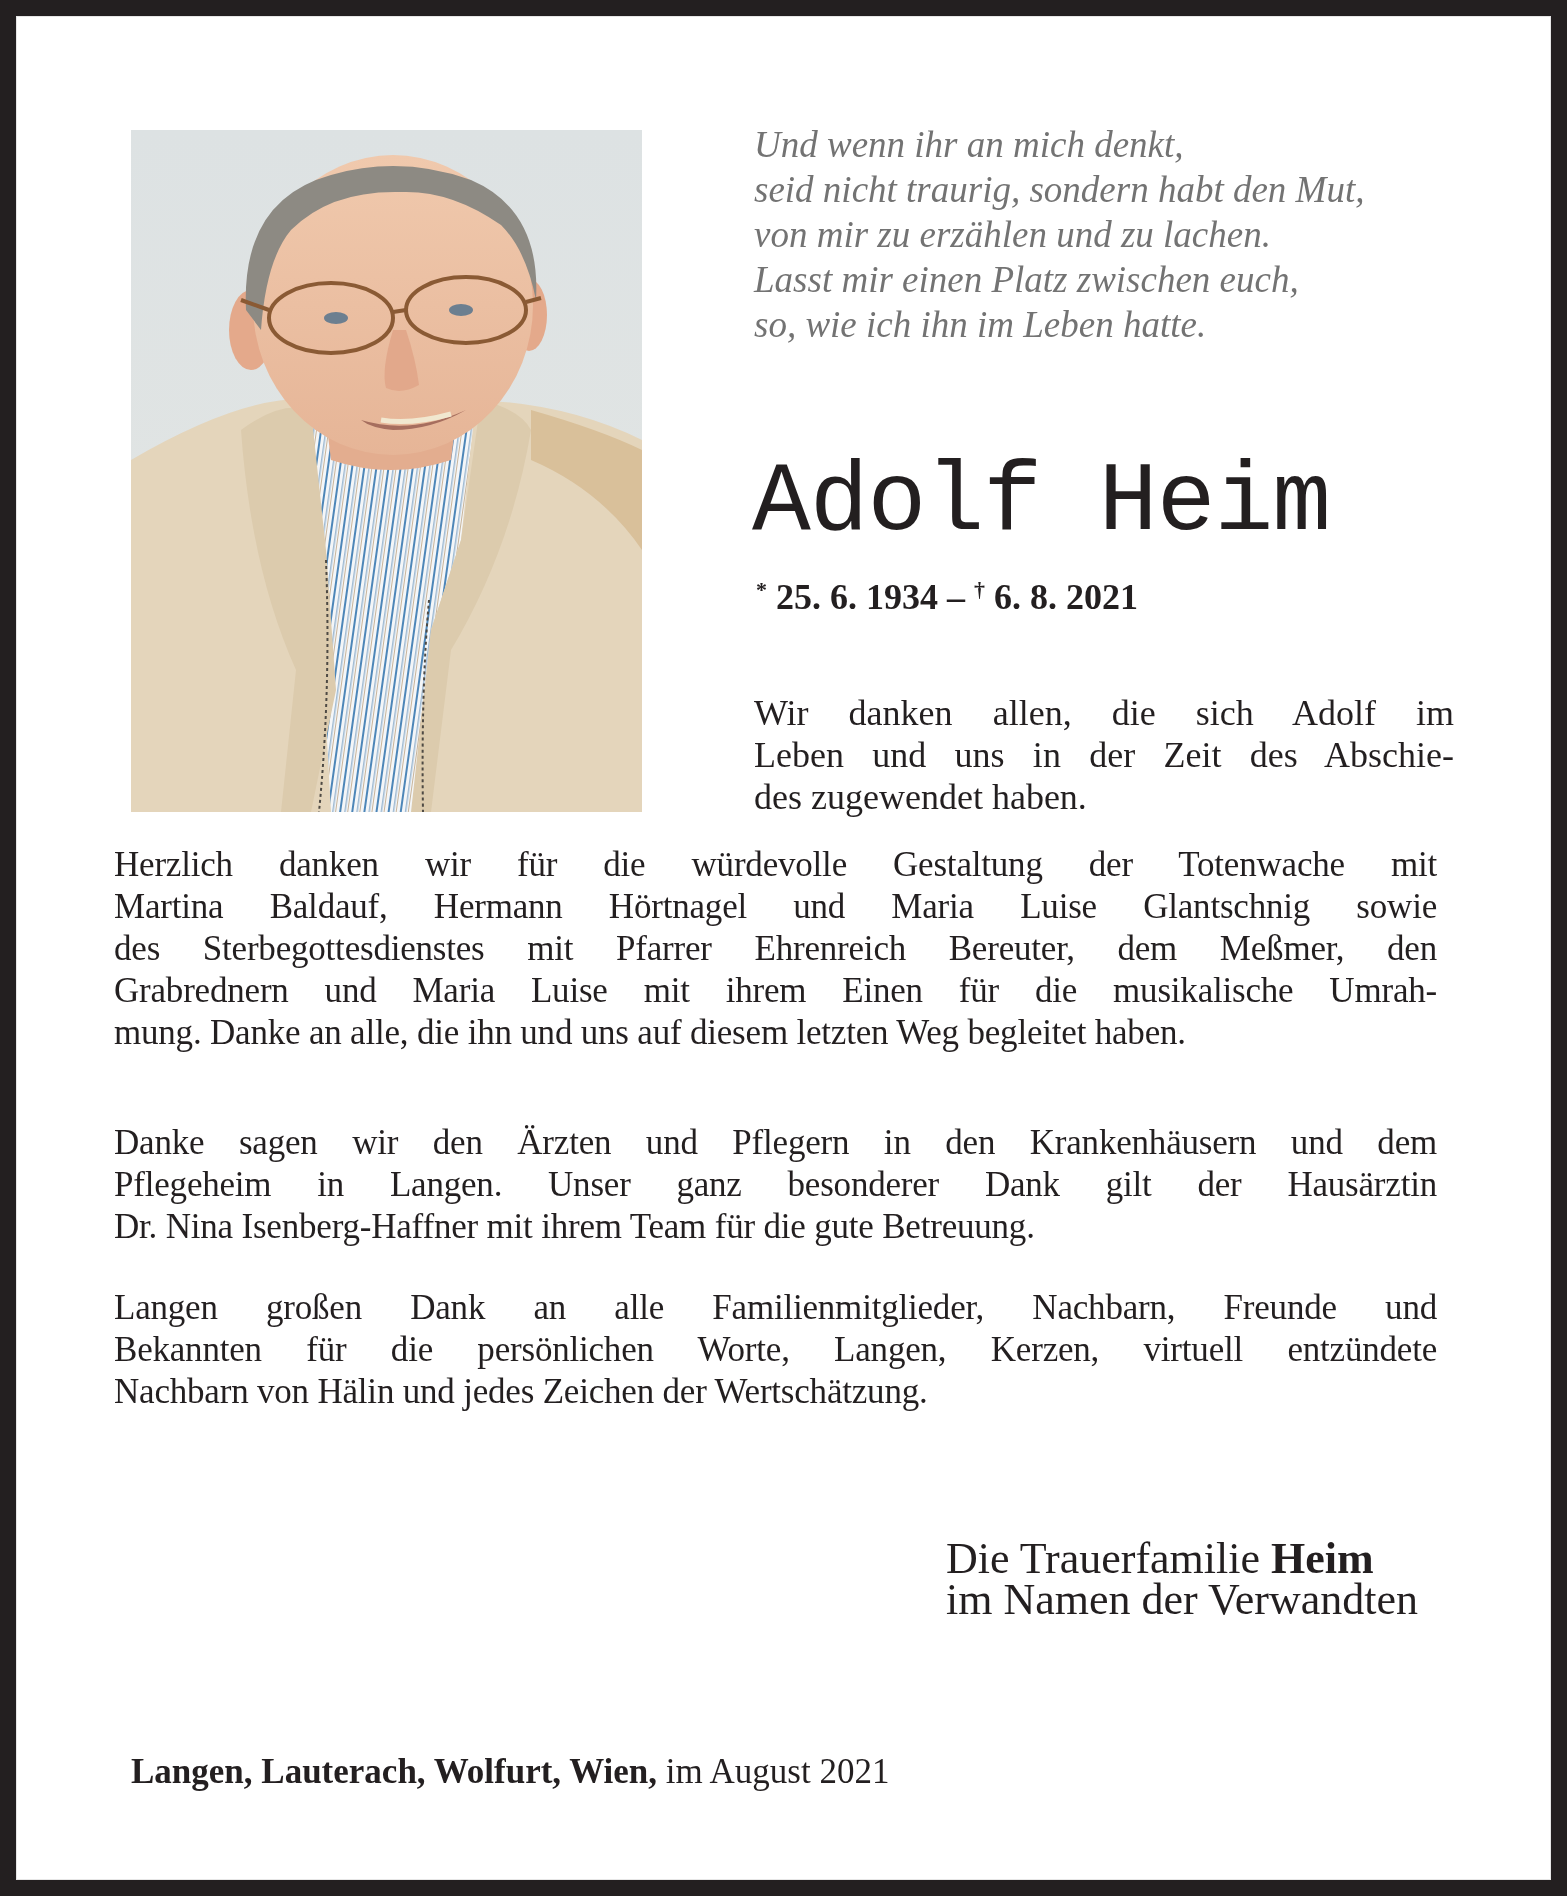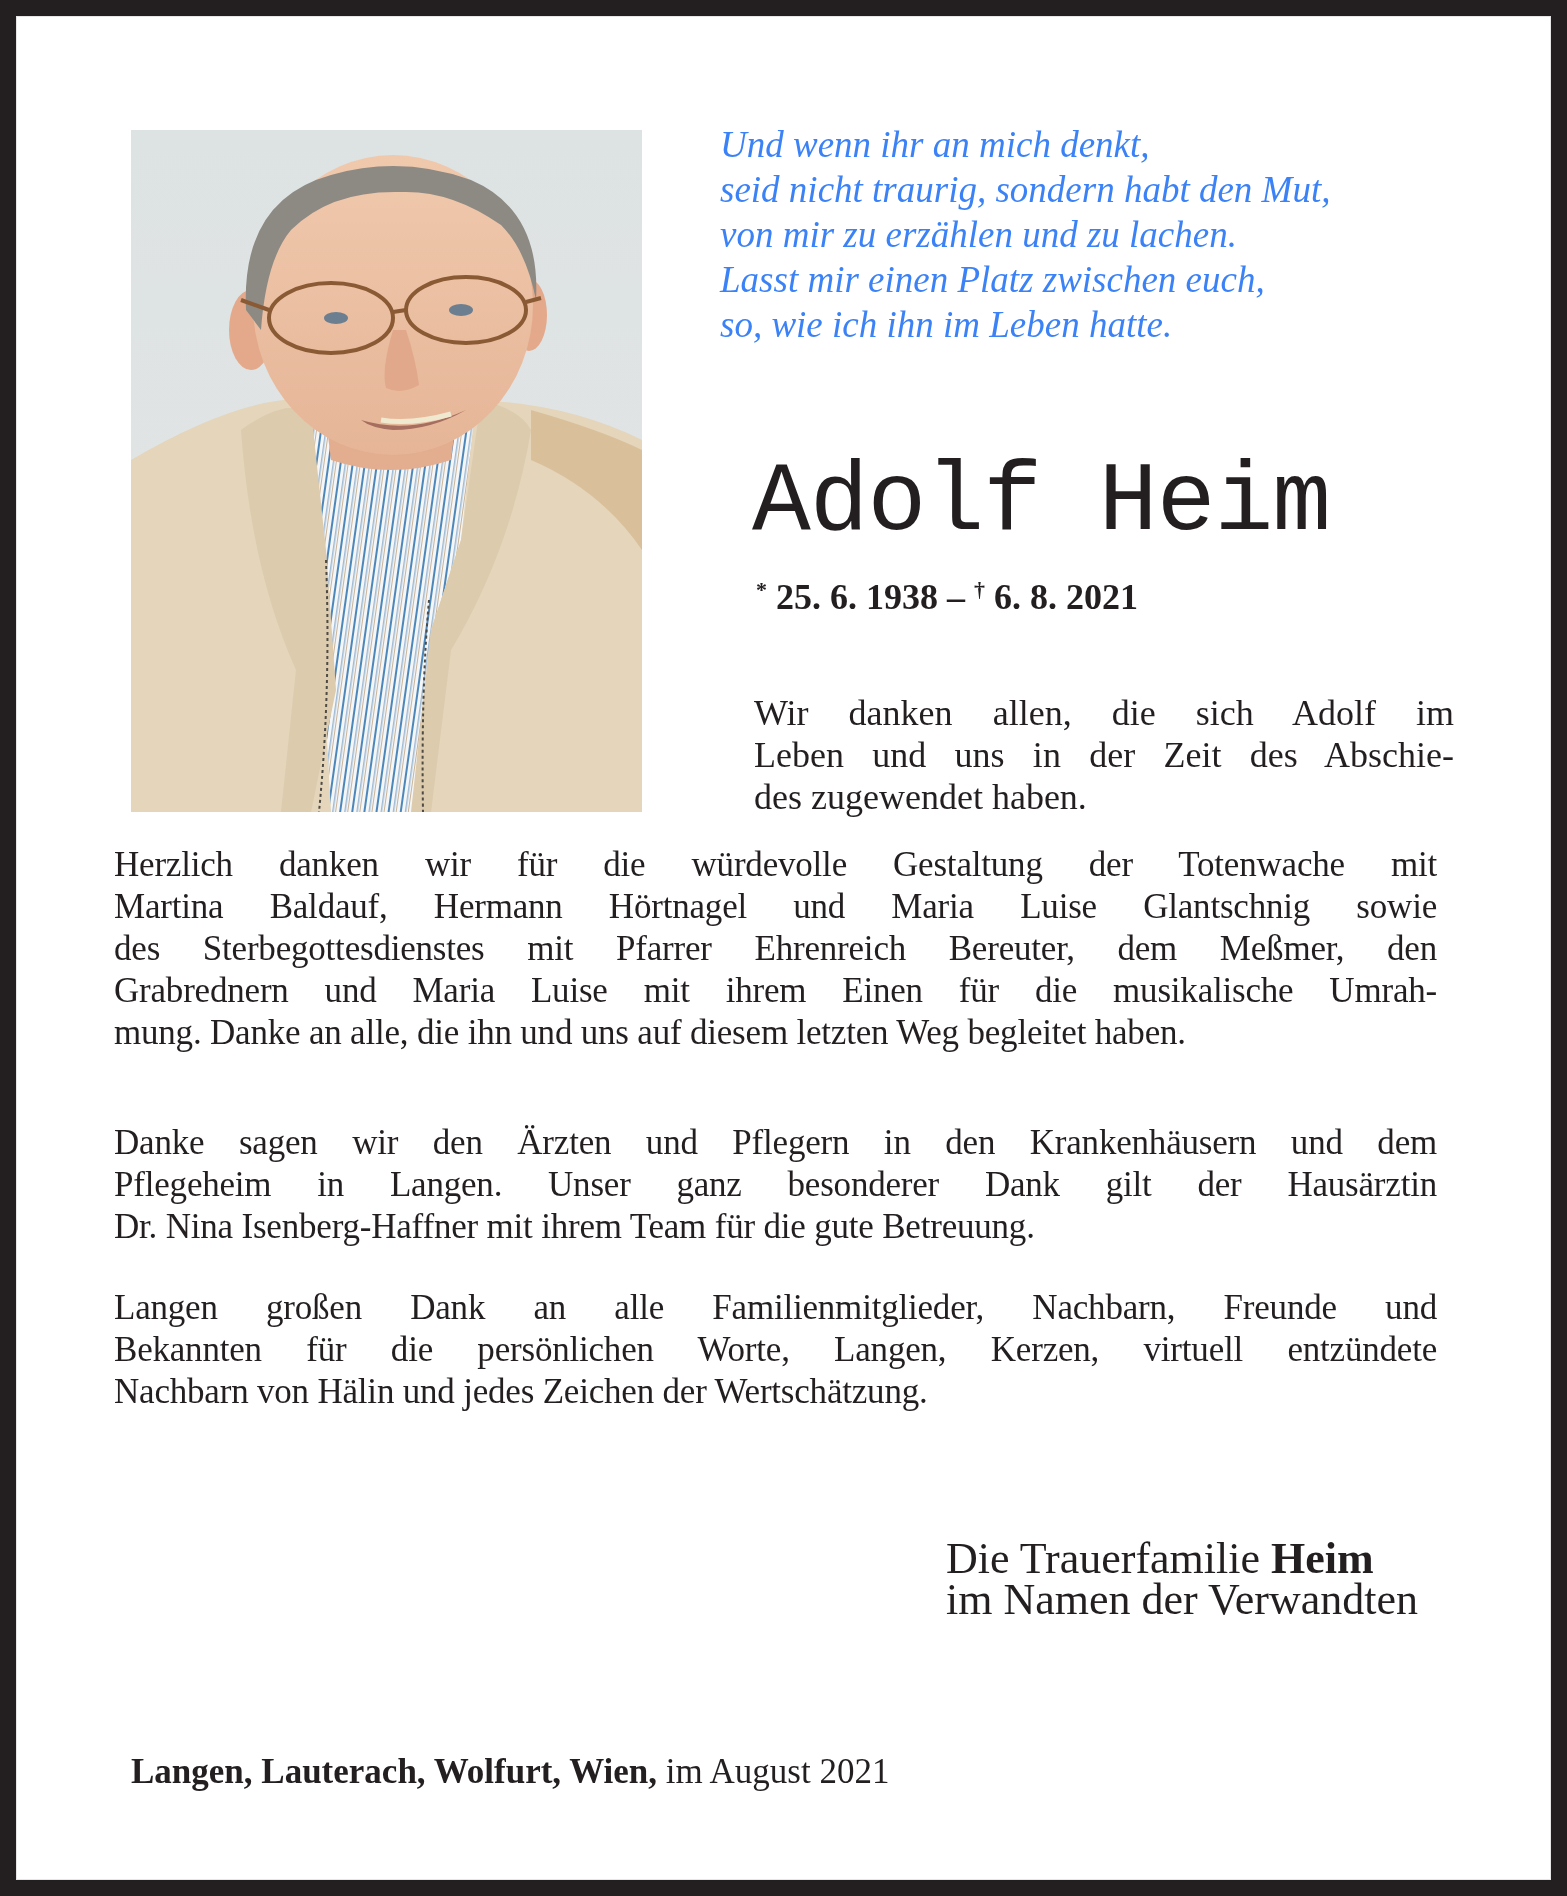--- a/index.html
+++ b/index.html
@@ -22,26 +22,26 @@
     position: absolute;
     left: 115px; top: 114px;
     width: 511px; height: 682px;
     overflow: hidden;
     background: #dfe3e4;
   }
   .photo svg { width: 100%; height: 100%; display: block; }
 
   .poem {
     position: absolute;
-    left: 704px; top: 106px;
+    left: 738px; top: 106px;
     font-family: "Liberation Serif", serif;
     font-style: italic;
     font-size: 37px;
     line-height: 45px;
-    color: #3b82f6;
+    color: #737373;
   }
   .poem div { white-space: nowrap; }
 
   .name {
     position: absolute;
     left: 736px; top: 432px;
     font-family: Liberation Mono, monospace;
     font-size: 98px;
     line-height: 110px;
     letter-spacing: -1px;
@@ -172,21 +172,21 @@
     <div>seid nicht traurig, sondern habt den Mut,</div>
     <div>von mir zu erzählen und zu lachen.</div>
     <div>Lasst mir einen Platz zwischen euch,</div>
     <div>so, wie ich ihn im Leben hatte.</div>
   </div>
 
   <div class="name">Adolf Heim</div>
 
   <div class="dates">
     <sup>*</sup>
-    <span>25. 6. 1938</span>
+    <span>25. 6. 1934</span>
     <span>–</span>
     <sup>†</sup>
     <span>6. 8. 2021</span>
   </div>
 
   <div class="intro">
     <div>Wir danken allen, die sich Adolf im</div>
     <div>Leben und uns in der Zeit des Abschie-</div>
     <div class="last">des zugewendet haben.</div>
   </div>

